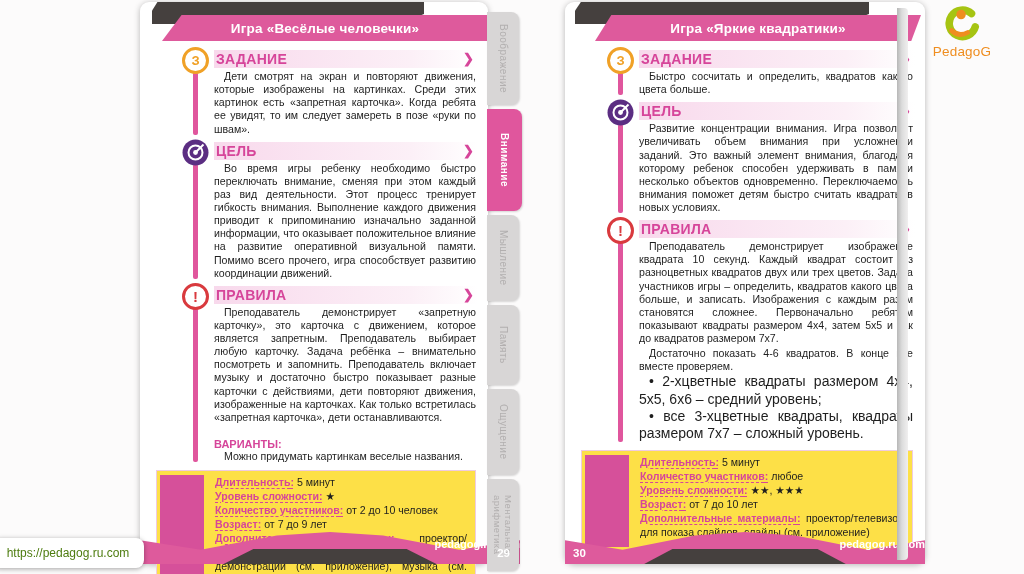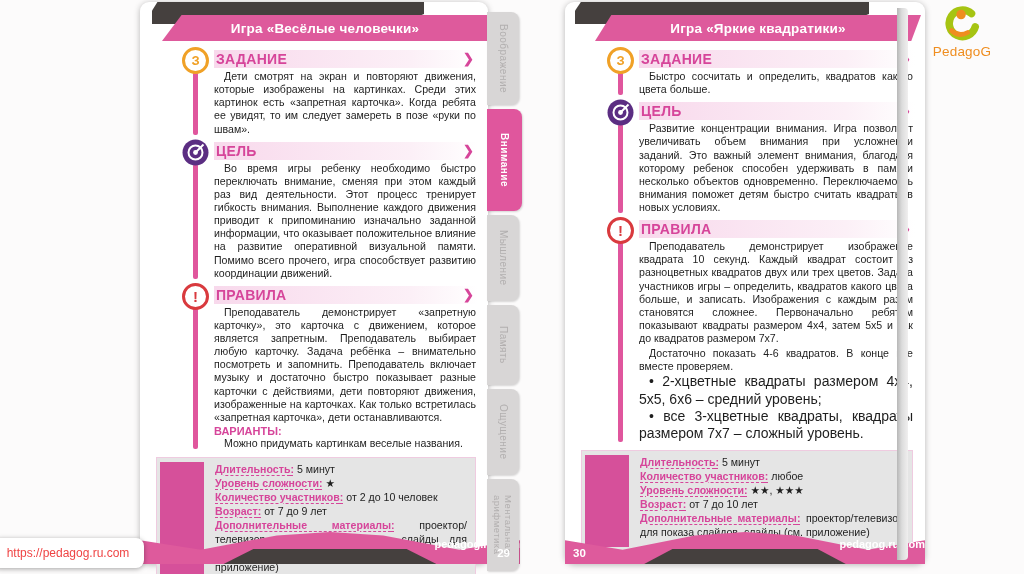--- a/index.html
+++ b/index.html
@@ -30,24 +30,24 @@
   .section { position:relative; padding:0 10px 0 74px; margin-top:6px; }
   .section-icon { position:absolute; left:42px; top:-3px; width:27px; height:27px; z-index:2; }
   .section-bar { position:absolute; left:53px; top:22px; bottom:1px; width:5px; background:#e0569d; border-radius:2px; }
   .section-header { display:flex; align-items:center; justify-content:space-between;
                     background:linear-gradient(90deg,#f8d9ec 0%,#fcf0f7 75%,rgba(255,255,255,0)); padding:1px 4px 1px 2px; }
   .section-heading { color:#d6459a; font-weight:bold; font-size:14px; letter-spacing:.3px; }
   .chevron { color:#d6459a; font-weight:bold; font-size:13px; line-height:12px; }
   .body-par { font-size:10.6px; line-height:1.24; text-align:justify; color:#1e1e1e; text-indent:10px; margin:2px 2px 0 0; }
   .bullet { font-size:14px; line-height:1.24; text-align:justify; color:#1e1e1e; margin:0 2px 0 0; text-indent:10px; }
   .bullet::before { content:"• "; }
-  .variants-label { color:#d6459a; font-weight:bold; font-size:11px; margin-top:1px; }
-
-  
-  .info-box { position:relative; margin:7px 12px 0 16px; background:#e5e5e5; border:1px solid #efcbe0; min-height:102px; }
+  .variants-label { color:#d6459a; font-weight:bold; font-size:11px; margin-top:14px; }
+
+  
+  .info-box { position:relative; margin:7px 12px 0 16px; background:#fde047; border:1px solid #efcbe0; min-height:102px; }
   .info-accent { position:absolute; left:3px; top:4px; bottom:4px; width:44px; background:#d6509a; }
   .info-content { padding:5px 8px 6px 58px; }
   .info-row { font-size:10.6px; line-height:1.32; color:#1e1e1e; text-align:justify; }
   .info-label { color:#d6459a; font-weight:bold; text-decoration:underline dashed 1px; text-underline-offset:2px; }
   .info-label::after { content:":"; text-decoration:none; }
 
   
   .page-footer { position:absolute; left:0; right:0; bottom:0; height:34px; }
   .page-left .page-footer { right:-32px; }
   .footer-ribbon { position:absolute; inset:0; background:#de5a9c;
@@ -72,21 +72,21 @@
   .tab-h5{height:86px;} .tab-h6{height:92px; font-size:9.5px; line-height:11px; text-align:center;}
 
   
   .logo { position:absolute; right:18px; top:6px; width:88px; text-align:center; }
   .logo-text { color:#ef8d1f; font-weight:normal; font-size:13.5px; letter-spacing:.2px; margin-top:-2px; }
 
   
   .url-box { position:absolute; left:-8px; bottom:6px; width:152px; height:30px; background:#ffffff;
              border-radius:8px; box-shadow:0 1px 5px rgba(0,0,0,.35); display:flex; align-items:center;
              justify-content:center; }
-  .url-text { color:#ef4444; font-size:12px; }
+  .url-text { color:#4d7c0f; font-size:12px; }
 
   
   .icon-ring { width:27px; height:27px; border-radius:50%; background:#ffffff; display:flex;
                align-items:center; justify-content:center; font-weight:bold; }
   .ring-orange { border:3px solid #f0a127; color:#f0a127; font-size:13px; }
   .ring-red    { border:3px solid #d93a3e; color:#d93a3e; font-size:15px; }
 </style>
 </head>
 <body>
 

